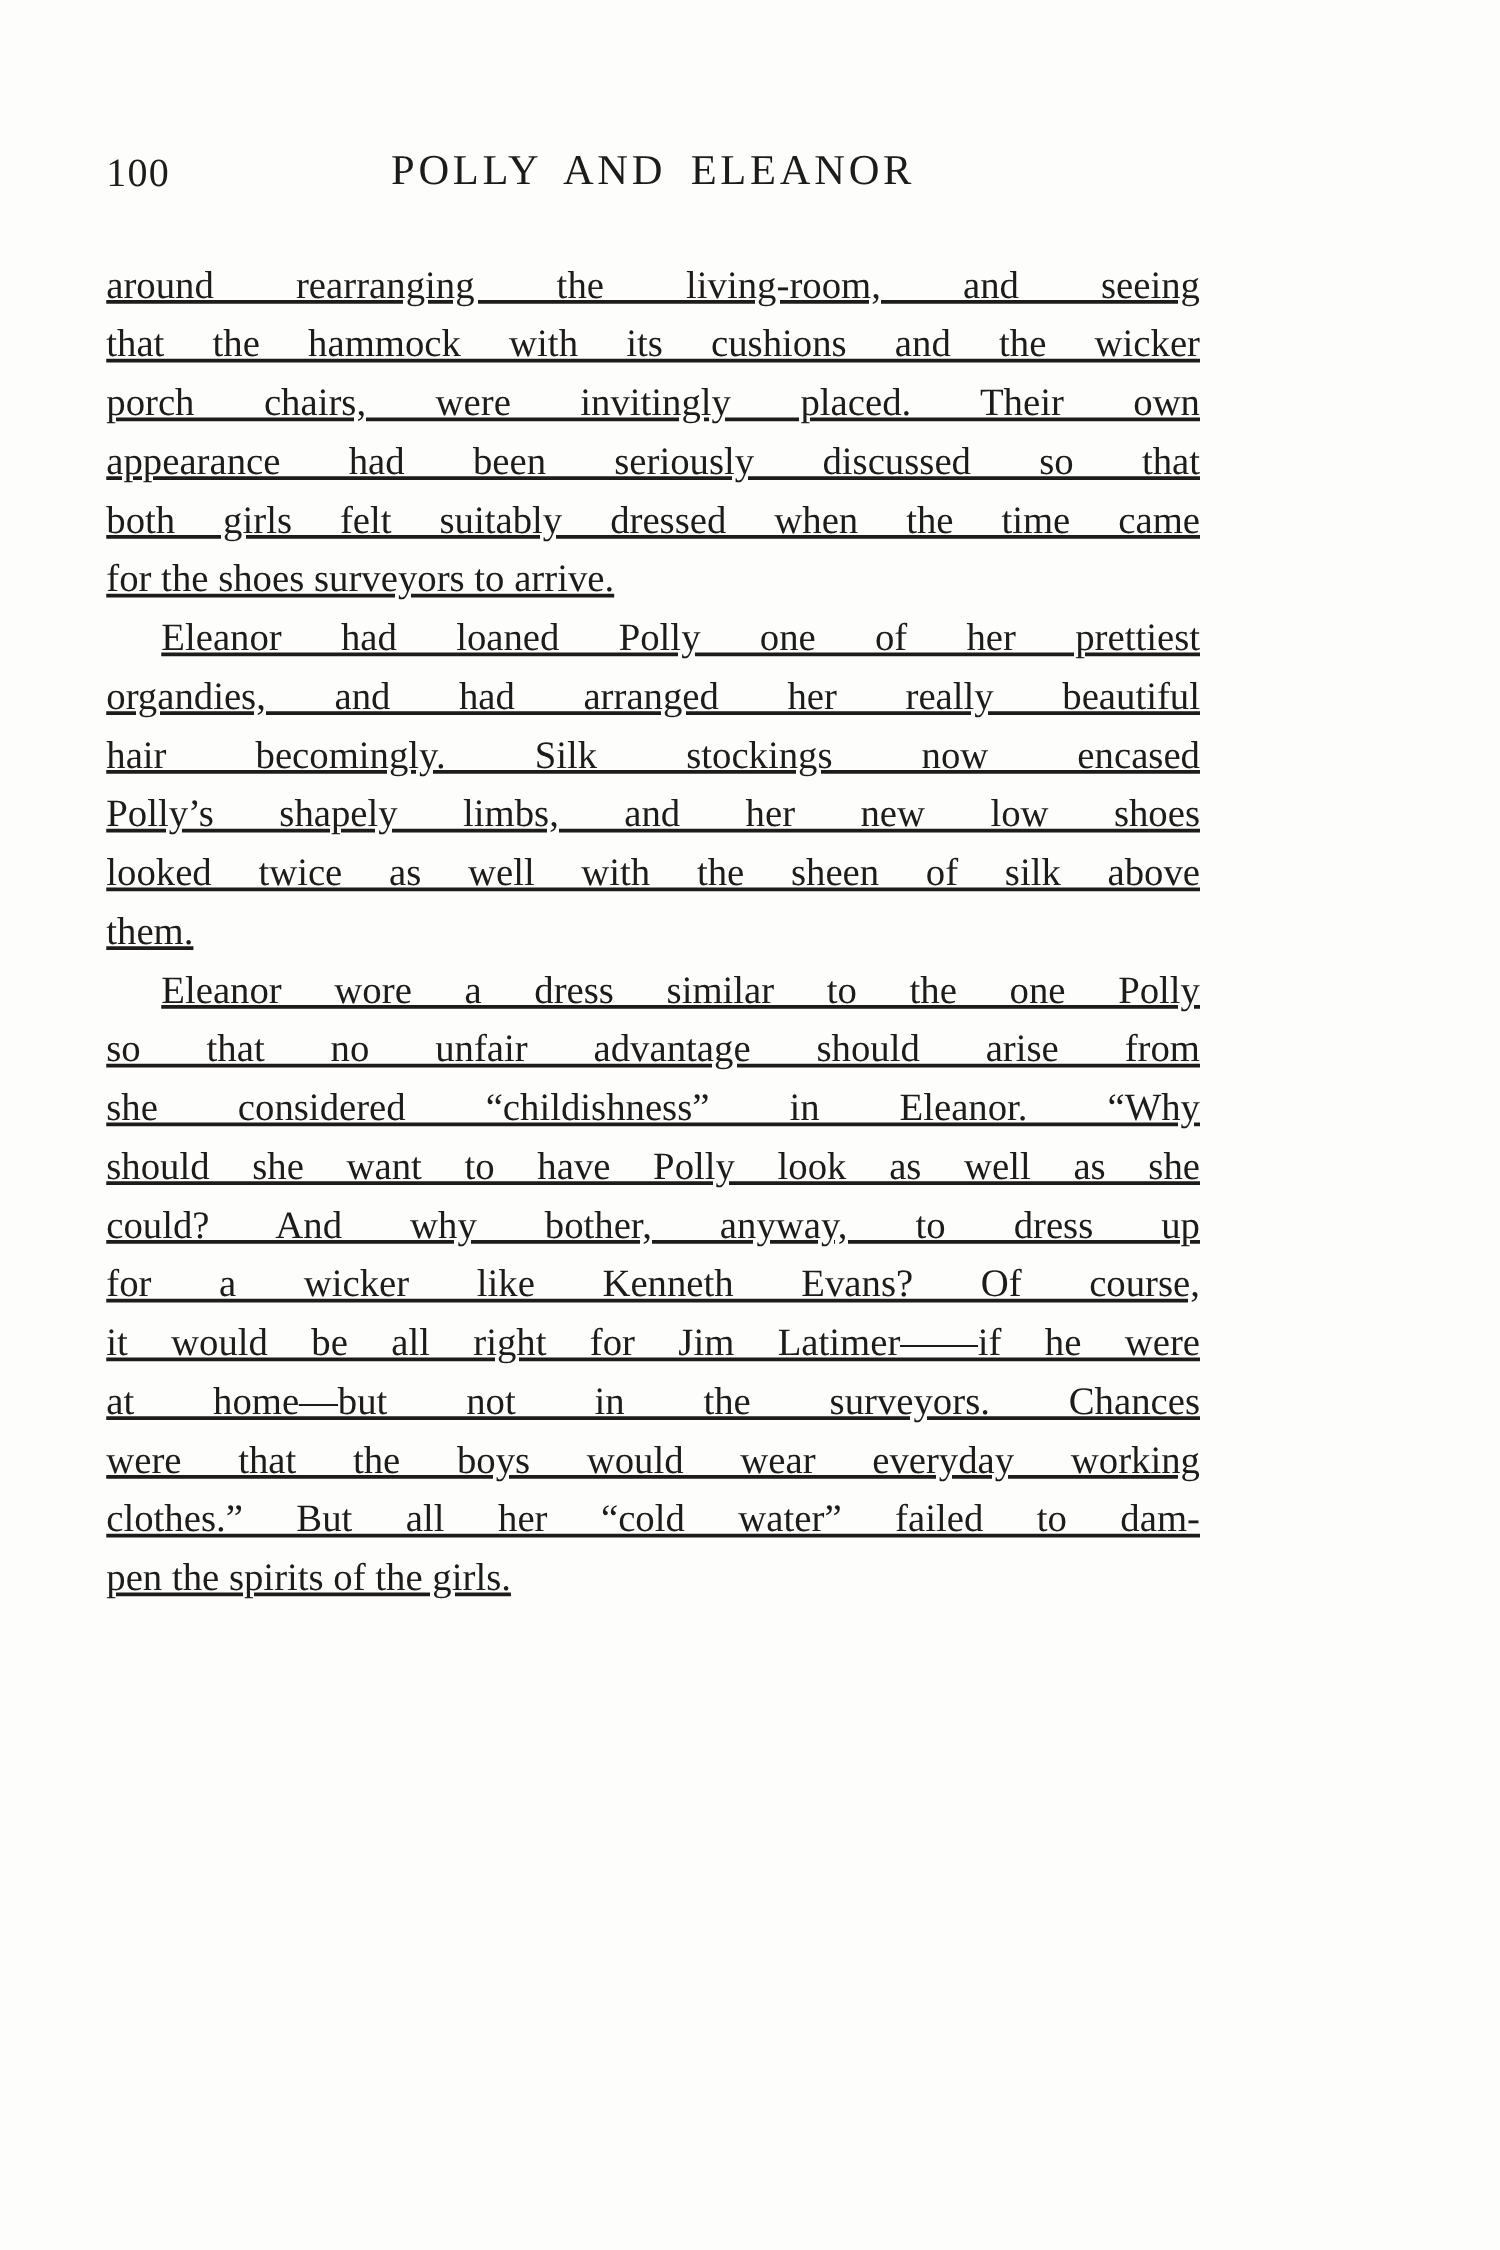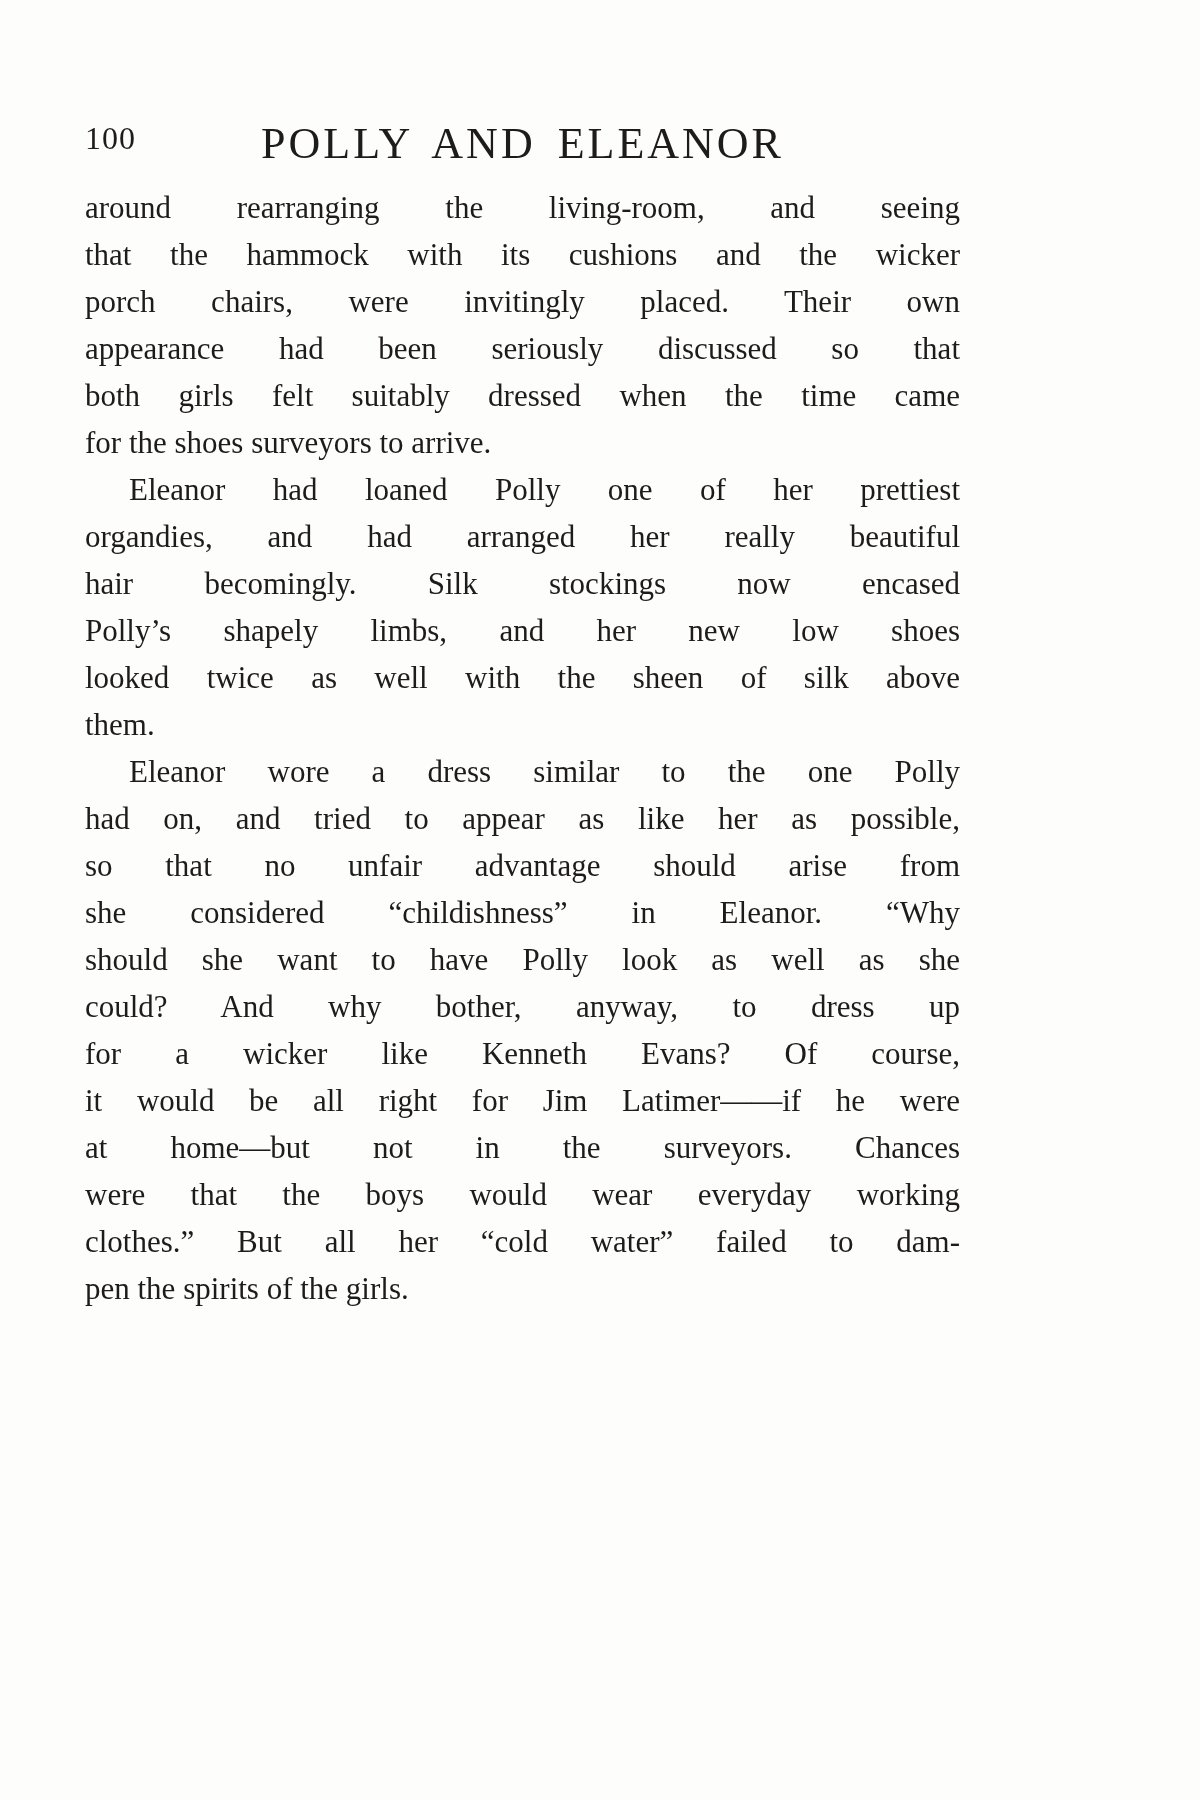--- a/index.html
+++ b/index.html
@@ -28,30 +28,31 @@
   .page-number {
     position: absolute;
     left: 0;
     top: 2px;
     font-size: 32px;
     letter-spacing: 1px;
     text-align: right;
   }
   .running-title {
     display: inline-block;
-    font-size: 44px;
+    font-size: 34px;
     letter-spacing: 3px;
     word-spacing: 8px;
     font-family: Liberation Serif, serif;
   }
   .body-text {
     margin-left: 85px;
     width: 875px;
-    margin-top: 18px;
+    margin-top: 38px;
     font-size: 31px;
+    text-decoration: underline;
   }
   .paragraph {
     margin: 0;
   }
   .line {
     line-height: 47px;
     height: 47px;
     text-align: justify;
     text-align-last: justify;
     text-justify: inter-word;
@@ -85,21 +86,20 @@
       <div class="paragraph">
         <div class="line indent">Eleanor had loaned Polly one of her prettiest</div>
         <div class="line">organdies, and had arranged her really beautiful</div>
         <div class="line">hair becomingly.  Silk stockings now encased</div>
         <div class="line">Polly’s shapely limbs, and her new low shoes</div>
         <div class="line">looked twice as well with the sheen of silk above</div>
         <div class="line last">them.</div>
       </div>
       <div class="paragraph">
         <div class="line indent">Eleanor wore a dress similar to the one Polly</div>
-        <div class="line">had on, and tried to appear as like her as possible,</div>
         <div class="line">so that no unfair advantage should arise from</div>
         <div class="line">she considered “childishness” in Eleanor.  “Why</div>
         <div class="line">should she want to have Polly look as well as she</div>
         <div class="line">could?  And why bother, anyway, to dress up</div>
         <div class="line">for a wicker like Kenneth Evans?  Of course,</div>
         <div class="line">it would be all right for Jim Latimer——if he were</div>
         <div class="line">at home—but not in the surveyors.  Chances</div>
         <div class="line">were that the boys would wear everyday working</div>
         <div class="line">clothes.”  But all her “cold water” failed to dam-</div>
         <div class="line last">pen the spirits of the girls.</div>

